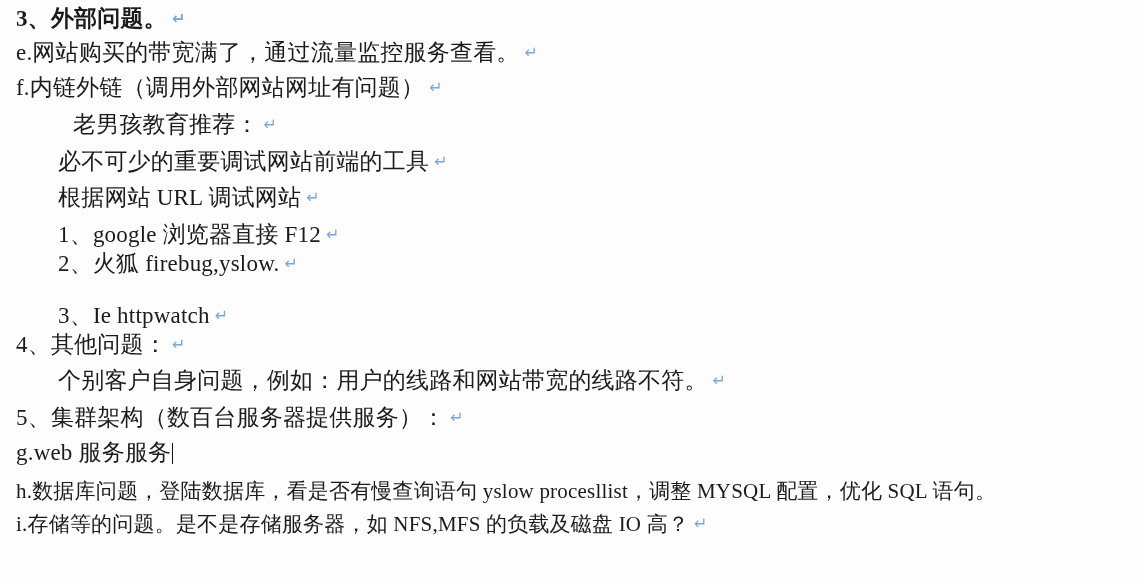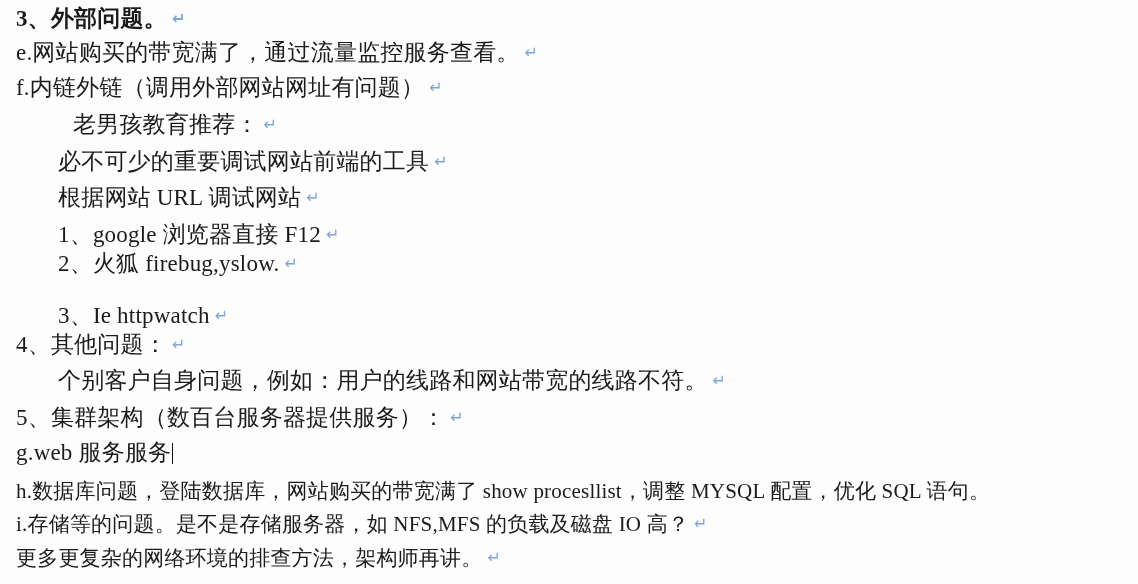--- a/index.html
+++ b/index.html
@@ -65,16 +65,15 @@
     <div class="line blurline indent1" style="top: 112px; margin-left: 15px;"><span>老男孩教育推荐：</span><span class="pilcrow">↵</span></div>
     <div class="line blurline indent1" style="top: 149px;"><span>必不可少的重要调试网站前端的工具</span><span class="pilcrow">↵</span></div>
     <div class="line blurline indent1" style="top: 185px;"><span>根据网站 URL 调试网站</span><span class="pilcrow">↵</span></div>
     <div class="line blurline indent1" style="top: 222px;"><span>1、google 浏览器直接 F12</span><span class="pilcrow">↵</span></div>
     <div class="line blurline indent1" style="top: 251px;"><span>2、火狐  firebug,yslow.</span><span class="pilcrow">↵</span></div>
     <div class="line blurline indent1" style="top: 295px; margin-top: 8px;"><span>3、Ie    httpwatch</span><span class="pilcrow">↵</span></div>
     <div class="line blurline" style="top: 332px;"><span>4、其他问题：</span><span class="pilcrow">↵</span></div>
     <div class="line blurline indent1" style="top: 368px;"><span>个别客户自身问题，例如：用户的线路和网站带宽的线路不符。</span><span class="pilcrow">↵</span></div>
     <div class="line blurline" style="top: 405px;"><span>5、集群架构（数百台服务器提供服务）：</span><span class="pilcrow">↵</span></div>
     <div class="line blurline" style="top: 440px;"><span>g.web 服务服务</span><span class="caret"></span></div>
-    <div class="line blurline small" style="top: 478px;"><span>h.数据库问题，登陆数据库，网站购买的带宽满了 show procesllist，调整 MYSQL 配置，优化 SQL 语句。</span></div>
+    <div class="line blurline small" style="top: 478px;"><span>h.数据库问题，登陆数据库，看是否有慢查询语句 yslow procesllist，调整 MYSQL 配置，优化 SQL 语句。</span></div>
     <div class="line blurline small" style="top: 511px;"><span>i.存储等的问题。是不是存储服务器，如 NFS,MFS 的负载及磁盘 IO 高？</span><span class="pilcrow">↵</span></div>
-    <div class="line blurline small" style="top: 545px;"><span>更多更复杂的网络环境的排查方法，架构师再讲。</span><span class="pilcrow">↵</span></div>
   </div>
 
 </body></html>

